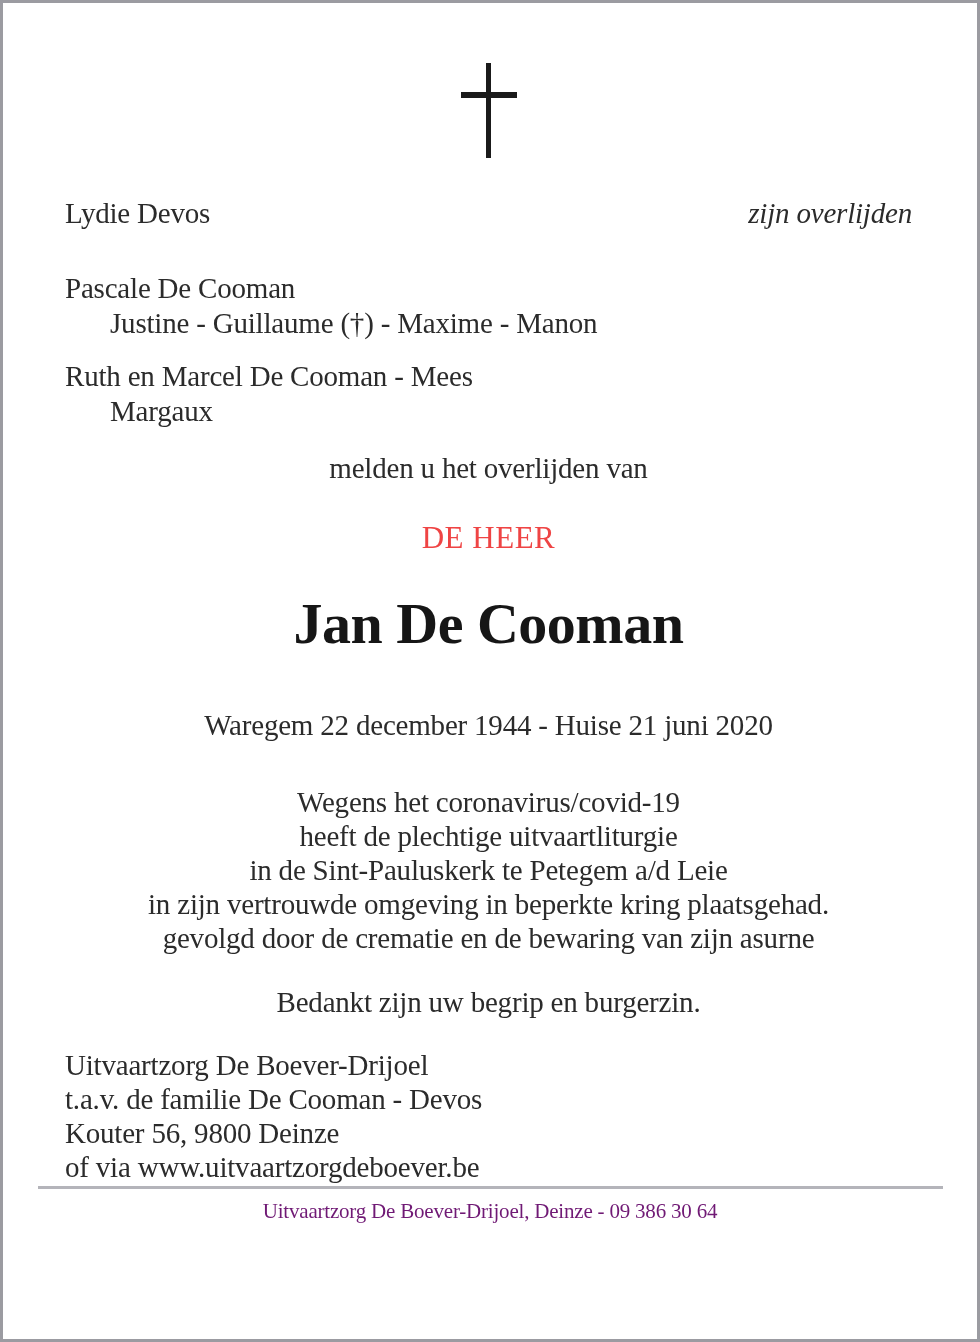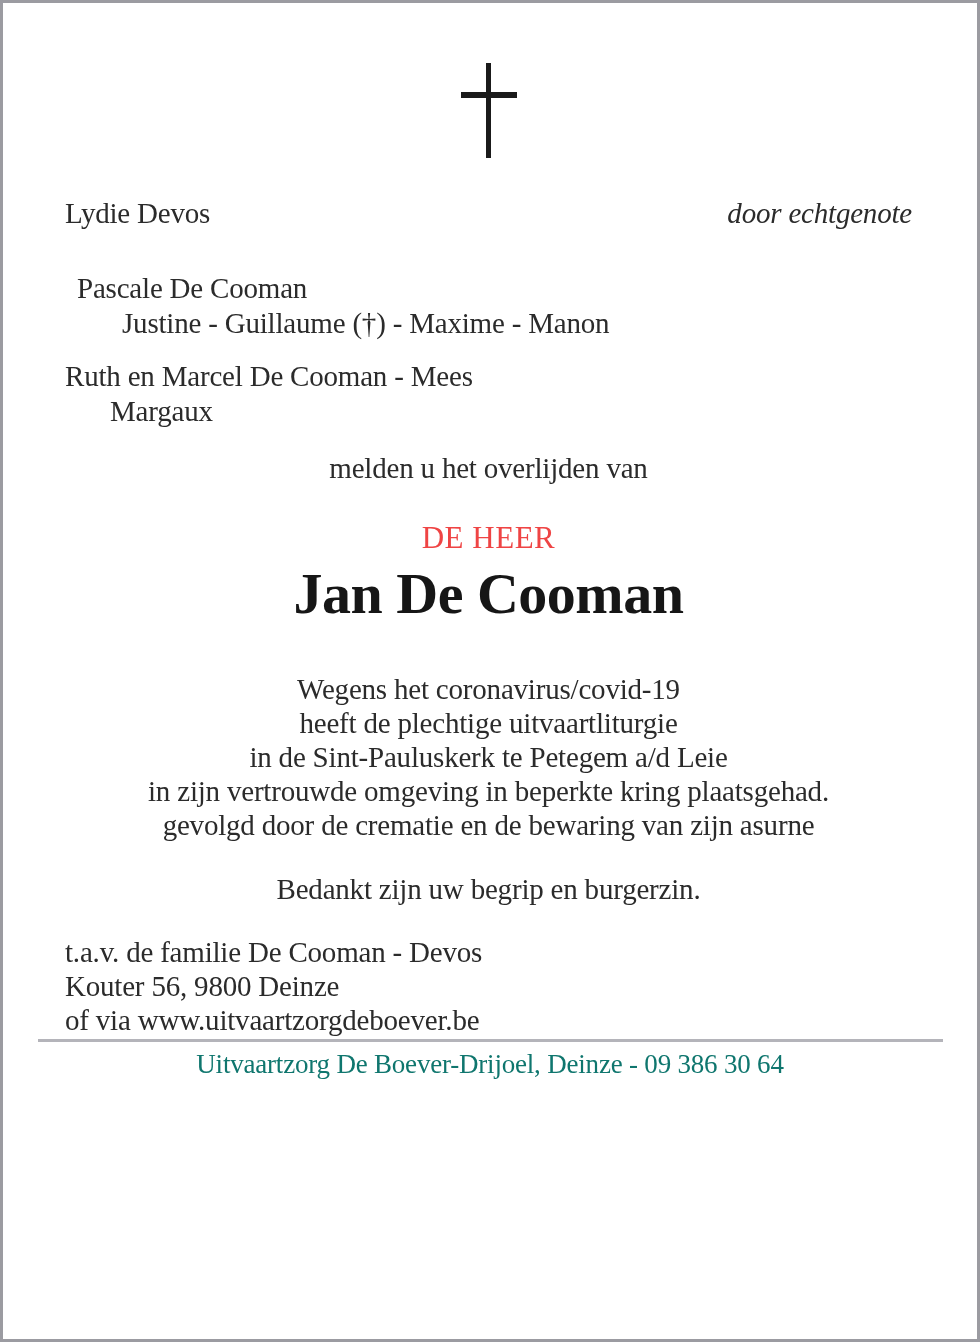--- a/index.html
+++ b/index.html
@@ -56,34 +56,35 @@
   .right  { text-align: right; }
   .center { text-align: center; }
   .indent { padding-left: 45px; }
 
   .spouse-row {
     margin-top: 38px;
     display: flex;
     justify-content: space-between;
     align-items: baseline;
   }
-  .group-1 { margin-top: 40px; margin-left: 12px; }
+  .group-1 { margin-top: 40px; }
   .group-2 { margin-top: 18px; }
 
   .intro { margin-top: 22px; }
 
   .deceased-title {
     margin-top: 32px;
     font-size: 31px;
     line-height: 40px;
     letter-spacing: 0.5px;
     text-align: center;
     color: #ef4444;
   }
   .deceased-name {
+    margin-top: 30px;
     font-size: 58px;
     line-height: 72px;
     font-weight: bold;
     letter-spacing: -0.5px;
     text-align: center;
     color: #161616;
   }
   .dates { margin-top: 48px; }
 
   .covid { margin-top: 42px; }
@@ -94,71 +95,73 @@
   .address .row { line-height: 34px; }
 
   .rule {
     margin: 2px 34px 0 35px;
     height: 3px;
     background: #b4b4ba;
   }
   .footer-text {
     margin-top: 10px;
     text-align: center;
-    font-size: 27px;
+    font-size: 21px;
     line-height: 24px;
     letter-spacing: -0.2px;
-    color: #0f766e;
+    color: #701a75;
   }
 </style>
 </head>
 <body>
 
 <div class="page">
   <div class="content">
 
     <div class="cross-wrap">
       <div class="cross-vbar"></div>
       <div class="cross-hbar"></div>
     </div>
 
     <div class="spouse-row">
       <span class="row">Lydie Devos</span>
-      <span class="row italic">door echtgenote</span>
+      <span class="row italic">zijn overlijden</span>
     </div>
 
     <div class="group-1">
       <div class="row">Pascale De Cooman</div>
       <div class="row indent">Justine - Guillaume (†) - Maxime - Manon</div>
     </div>
 
     <div class="group-2">
       <div class="row">Ruth en Marcel De Cooman - Mees</div>
       <div class="row indent">Margaux</div>
     </div>
 
 
     <div class="row center intro">melden u het overlijden van</div>
 
     <div class="deceased-title">DE HEER</div>
 
     <div class="deceased-name">Jan De Cooman</div>
 
+    <div class="row center dates">Waregem 22 december 1944 - Huise 21 juni 2020</div>
 
     <div class="covid">
       <div class="row center">Wegens het coronavirus/covid-19</div>
       <div class="row center">heeft de plechtige uitvaartliturgie</div>
       <div class="row center">in de Sint-Pauluskerk te Petegem a/d Leie</div>
       <div class="row center">in zijn vertrouwde omgeving in beperkte kring plaatsgehad.</div>
       <div class="row center">gevolgd door de crematie en de bewaring van zijn asurne</div>
     </div>
 
     <div class="row center thanks">Bedankt zijn uw begrip en burgerzin.</div>
 
     <div class="address">
+      <div class="row">Uitvaartzorg De Boever-Drijoel</div>
       <div class="row">t.a.v. de familie De Cooman - Devos</div>
       <div class="row">Kouter 56, 9800 Deinze</div>
       <div class="row">of via www.uitvaartzorgdeboever.be</div>
     </div>
   </div>
 
   <div class="rule"></div>
   <div class="footer-text">Uitvaartzorg De Boever-Drijoel, Deinze - 09 386 30 64</div>
 </div>
 

